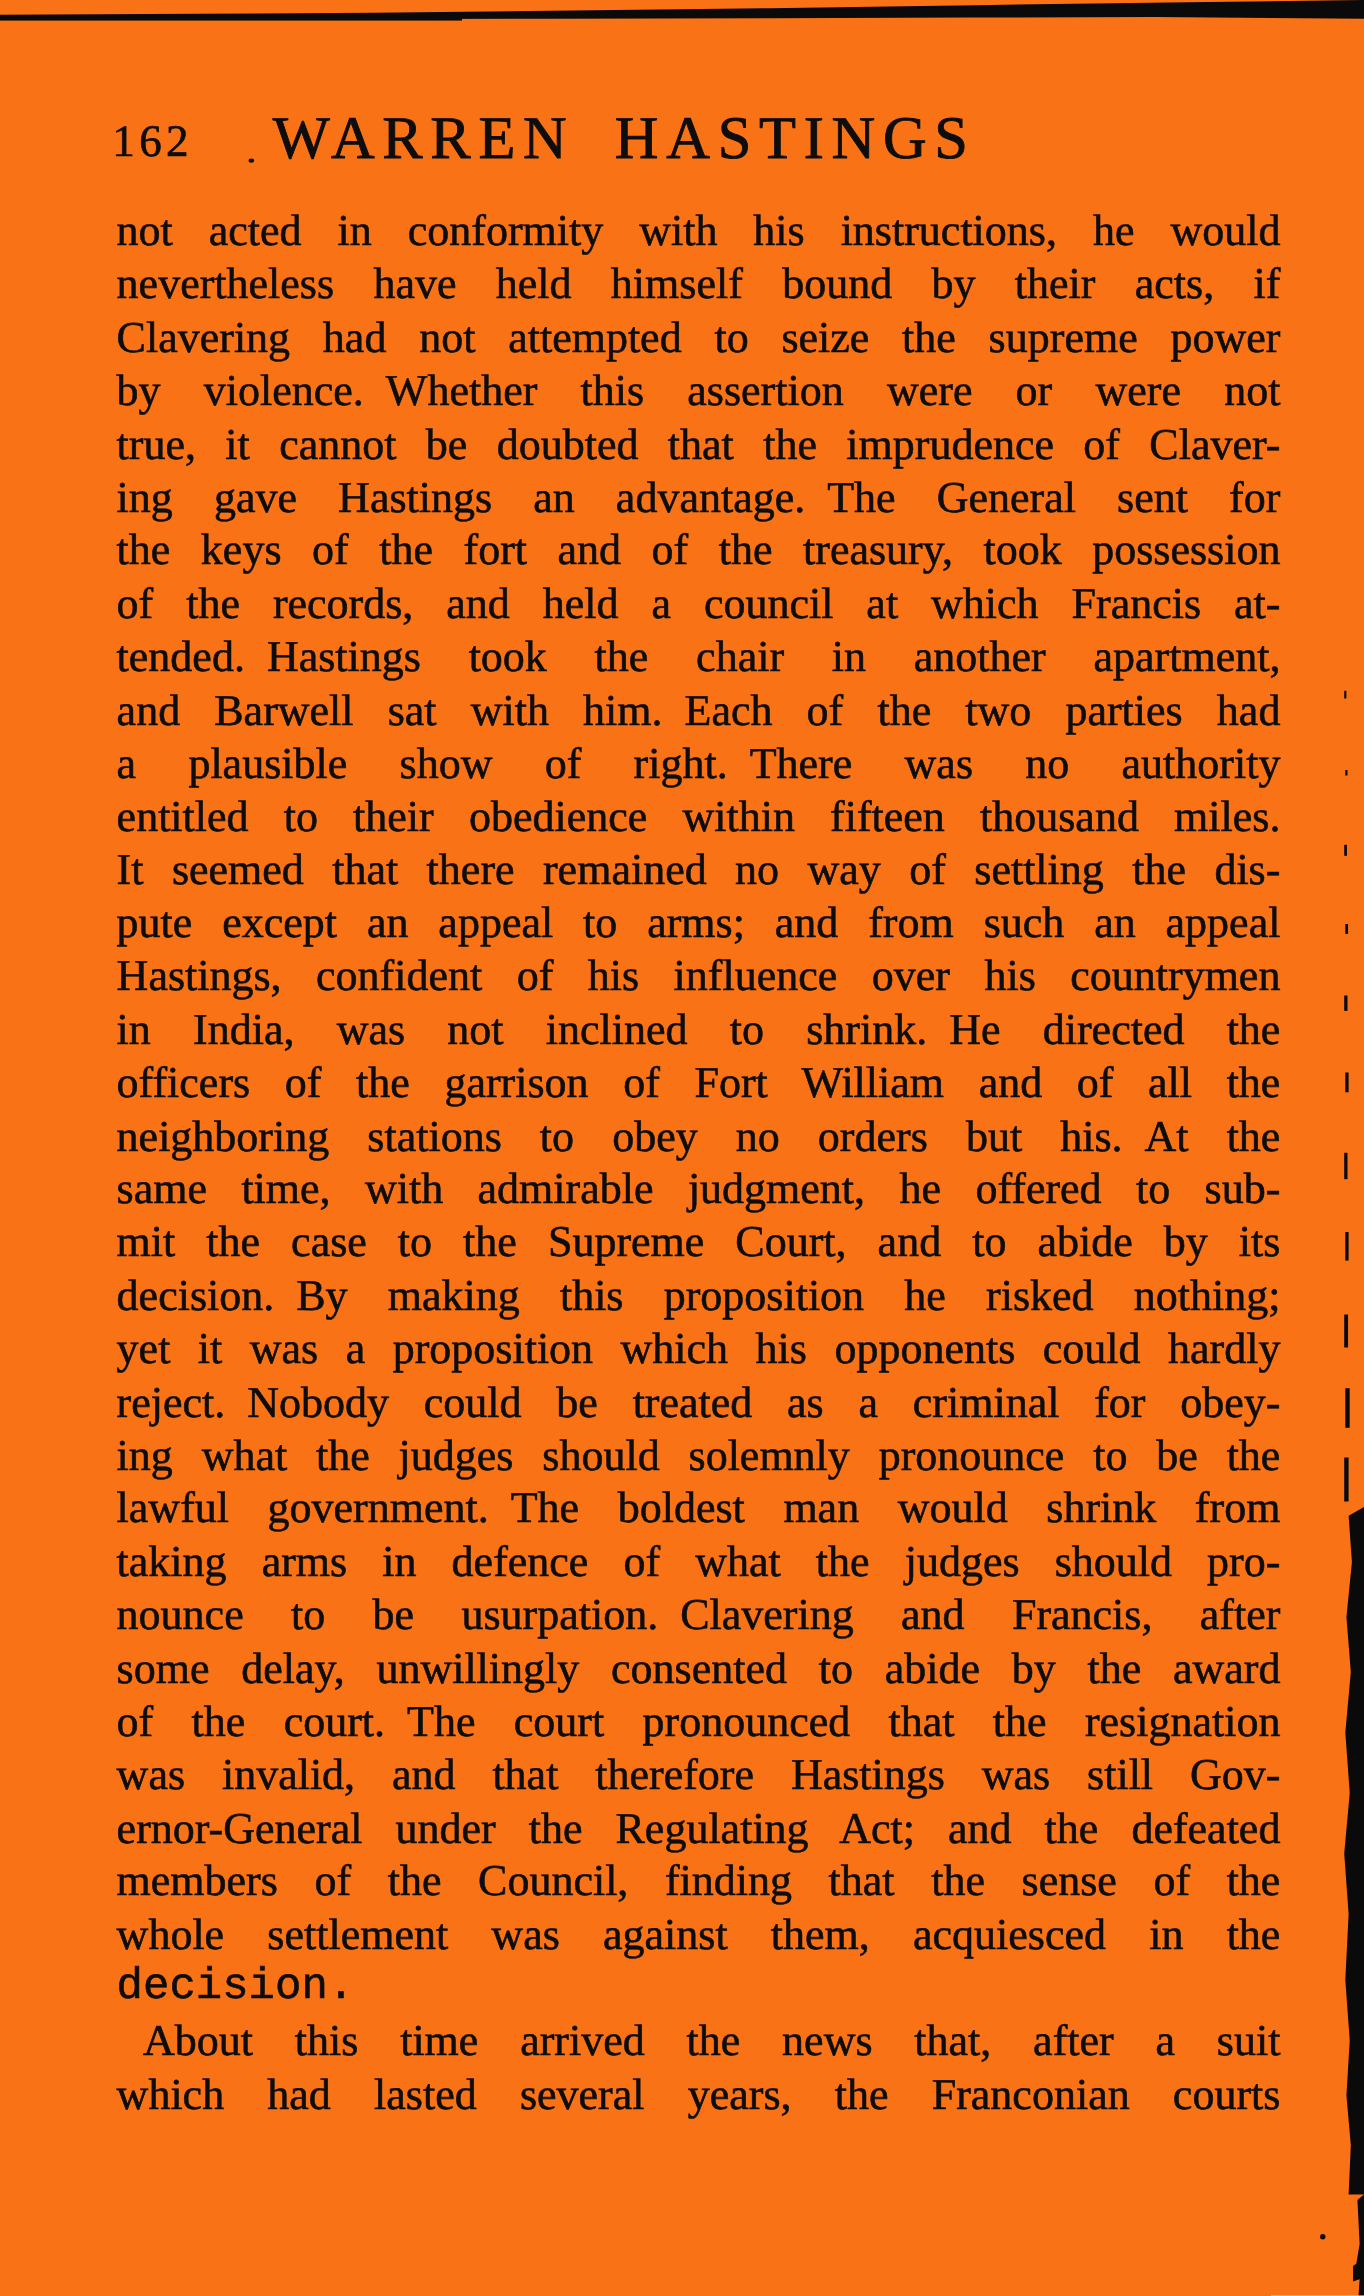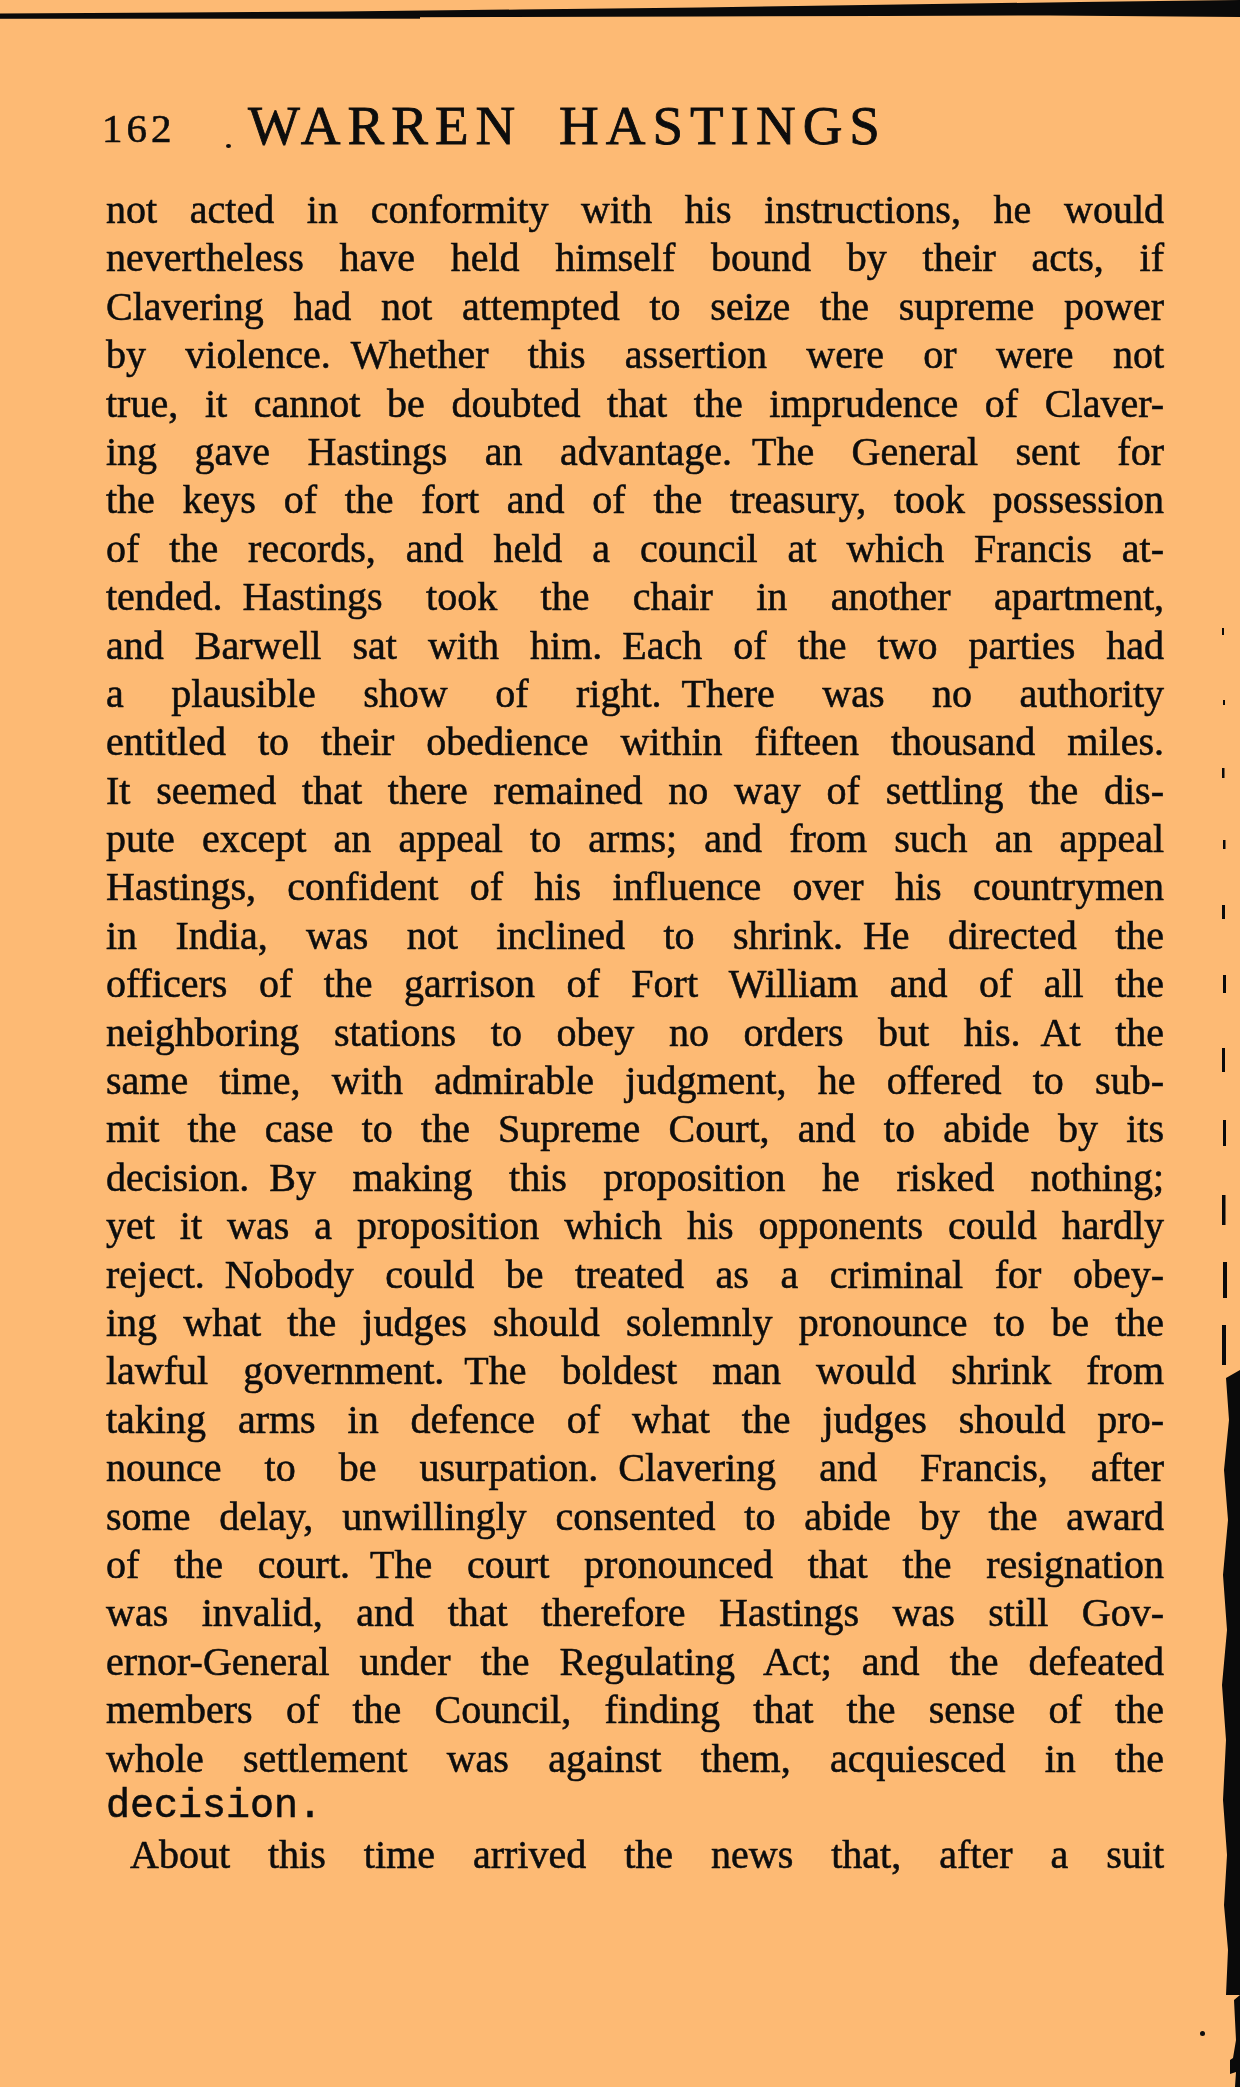--- a/index.html
+++ b/index.html
@@ -1,19 +1,19 @@
 <!DOCTYPE html>
 <html><head>
 <meta charset="utf-8">
 <style>
   html,body{margin:0;padding:0;background:#ffffff;}
   .page{
     position:relative;
     width:1240px;height:2087px;
-    background:#fdba74;
+    background:#f97316;
     overflow:hidden;
     font-family:"Liberation Serif", serif;
     color:#0d0d0d;
   }
   .scan-art{position:absolute;pointer-events:none;}
   .top-bar{top:0;left:0;}
   .right-band{top:0;right:0;}
   .pagenum{
     position:absolute;top:106px;left:102px;
     font-size:41px;line-height:1.1;letter-spacing:4px;
@@ -84,20 +84,21 @@
       <div class="line">taking arms in defence of what the judges should pro-</div>
       <div class="line">nounce to be usurpation. Clavering and Francis, after</div>
       <div class="line">some delay, unwillingly consented to abide by the award</div>
       <div class="line">of the court. The court pronounced that the resignation</div>
       <div class="line">was invalid, and that therefore Hastings was still Gov-</div>
       <div class="line">ernor-General under the Regulating Act; and the defeated</div>
       <div class="line">members of the Council, finding that the sense of the</div>
       <div class="line">whole settlement was against them, acquiesced in the</div>
       <div class="line endline">decision.</div>
       <div class="line indent">About this time arrived the news that, after a suit</div>
+      <div class="line">which had lasted several years, the Franconian courts</div>
     </div>
 
   <svg class="scan-art right-band" width="26" height="2087" viewBox="0 0 26 2087">
     <g fill="#0a0a0a">
       <rect x="8" y="628" width="2" height="7"></rect>
       <rect x="9" y="700" width="2" height="5"></rect>
       <rect x="8" y="768" width="2.5" height="10"></rect>
       <rect x="9" y="840" width="2.5" height="9"></rect>
       <rect x="8" y="905" width="3" height="14"></rect>
       <rect x="9" y="975" width="3" height="18"></rect>

